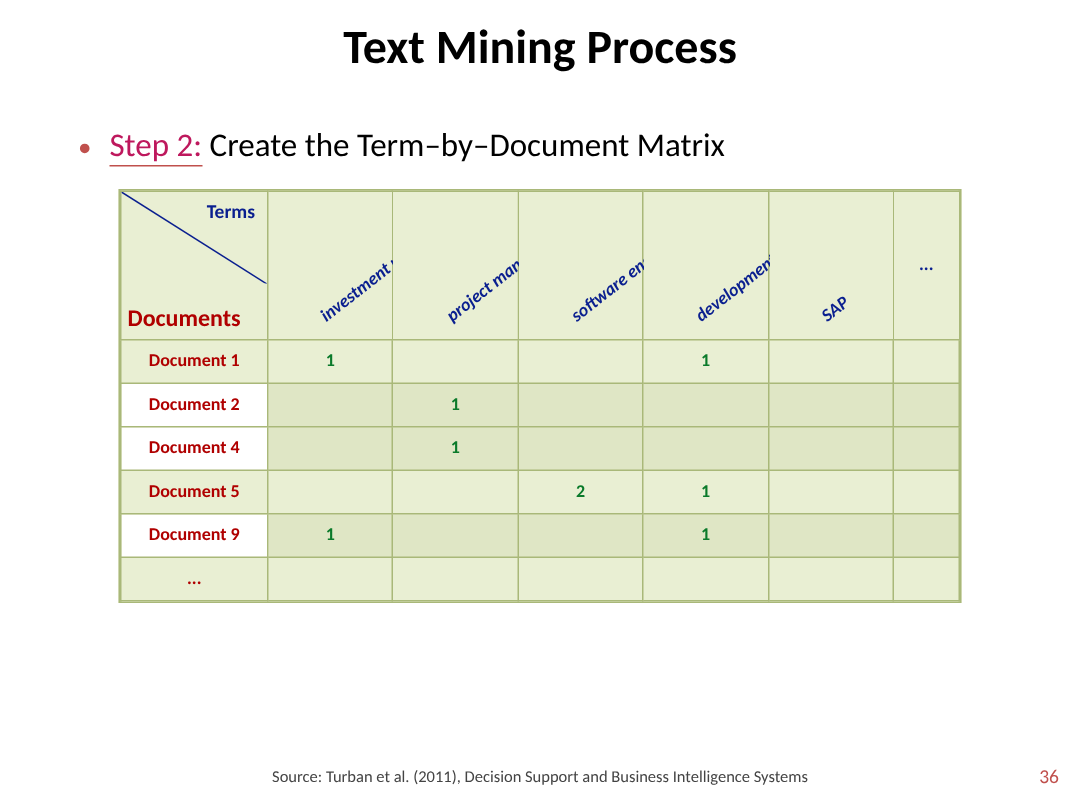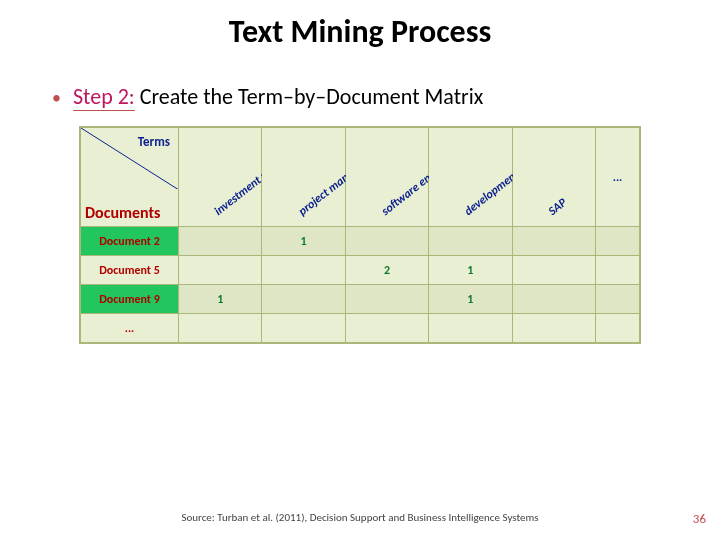--- a/index.html
+++ b/index.html
@@ -119,21 +119,21 @@
     text-align: center;
     background: #e9efd3;
   }
   td.cell {
     color: #0a7a2a;
     font-weight: 700;
     font-size: 13px;
     background: #e9efd3;
   }
   tr.alt td.cell { background: #dfe6c5; }
-  tr.alt td.docname { background: #22c55e; }
+  tr.alt td.docname { background: #ffffff; }
   .source {
     position: absolute;
     bottom: 16px;
     width: 100%;
     text-align: center;
     font-size: 11px;
     color: #444;
   }
   .pagenum {
     position: absolute;
@@ -189,22 +189,40 @@
           </th>
         <th class="termhead">
             <span>SAP</span>
           </th>
         <th class="termhead ell">
             <span>...</span>
           </th>
       </tr>
     </thead>
     <tbody>
+      <tr>
+        <td class="docname">Document 1</td>
+        <td class="cell">1</td>
+        <td class="cell"></td>
+        <td class="cell"></td>
+        <td class="cell">1</td>
+        <td class="cell"></td>
+        <td class="cell"></td>
+      </tr>
       <tr class="alt">
         <td class="docname">Document 2</td>
+        <td class="cell"></td>
+        <td class="cell">1</td>
+        <td class="cell"></td>
+        <td class="cell"></td>
+        <td class="cell"></td>
+        <td class="cell"></td>
+      </tr>
+      <tr class="alt">
+        <td class="docname">Document 4</td>
         <td class="cell"></td>
         <td class="cell">1</td>
         <td class="cell"></td>
         <td class="cell"></td>
         <td class="cell"></td>
         <td class="cell"></td>
       </tr>
       <tr>
         <td class="docname">Document 5</td>
         <td class="cell"></td>

